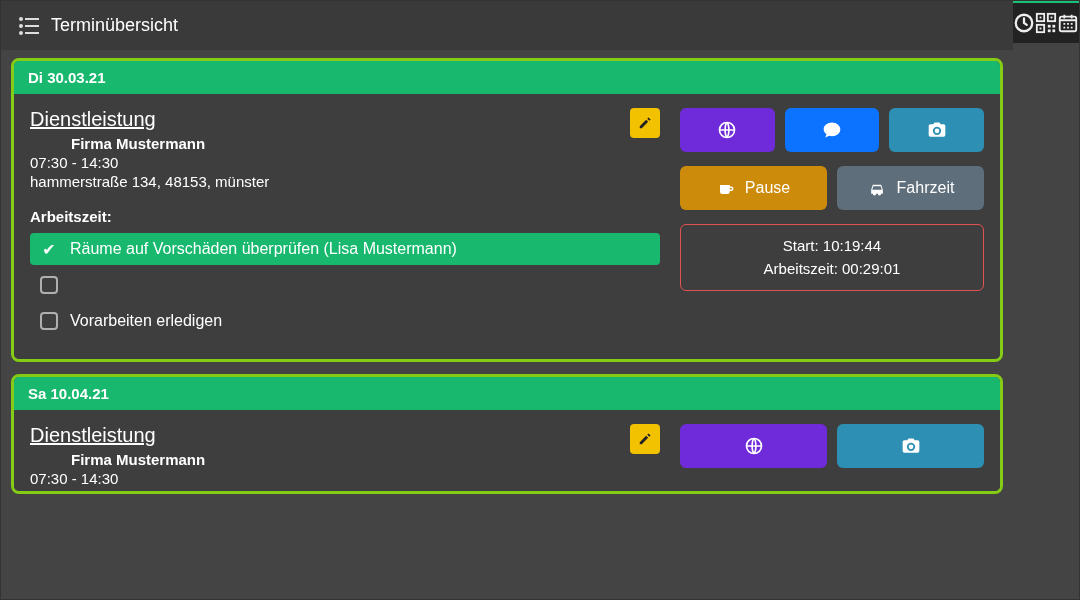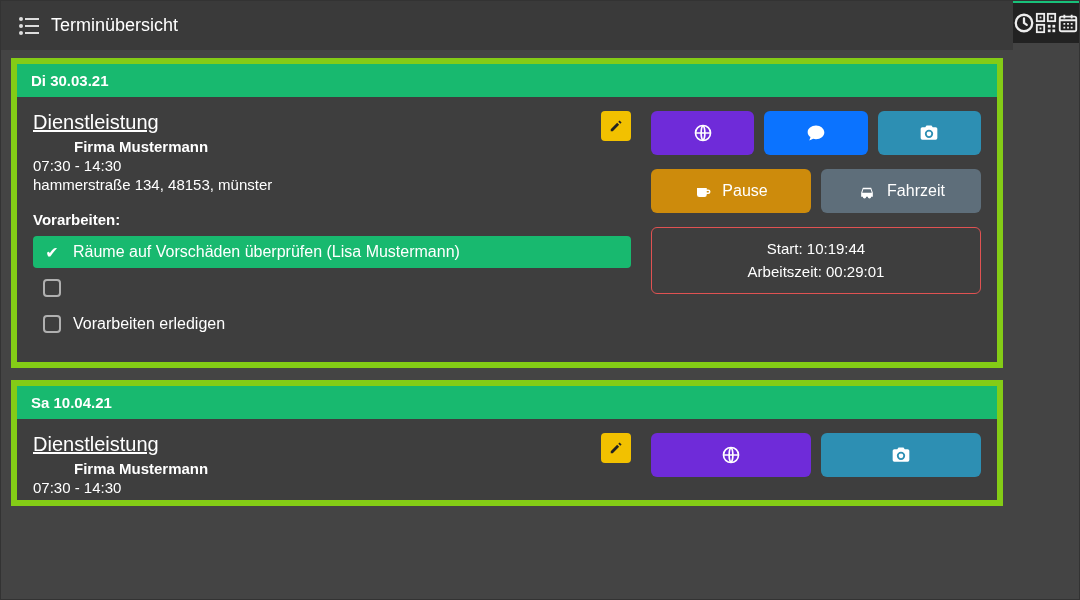--- a/index.html
+++ b/index.html
@@ -2,34 +2,34 @@
 <html><head>
 <meta charset="utf-8">
 <style>
   * { box-sizing: border-box; margin: 0; padding: 0; }
   html, body { width: 1080px; height: 600px; overflow: hidden; font-family: -apple-system, "Segoe UI", Arial, sans-serif; }
   body { background: #fff; display: flex; flex-direction: column; }
   .frame { width: 1080px; height: 600px; border: 1px solid #333; display: flex; flex-direction: row; background: #444; }
   .content { flex: 1; background: #444; color: #fff; overflow: hidden; display: flex; flex-direction: column; }
   .header { display: flex; align-items: center; gap: 12px; padding: 14px 18px; font-size: 18px; background: #3a3a3a; }
   .cards { padding: 8px 10px 0 10px; flex: 1; overflow: hidden; }
-  .card { border: 6px solid #84cc16; border-radius: 0; margin-bottom: 12px; overflow: hidden; }
+  .card { border: 3px solid #84cc16; border-radius: 8px; margin-bottom: 12px; overflow: hidden; }
   .card-date { background: #18b96f; padding: 8px 14px; font-weight: 700; font-size: 15px; }
   .card-body { background: #3e3e3e; padding: 14px 16px 18px 16px; display: flex; gap: 20px; }
   .left { flex: 1; min-width: 0; }
   .svc-title { font-size: 20px; font-weight: 400; text-decoration: underline; margin-bottom: 4px; }
   .company { font-weight: 700; font-size: 15px; margin-left: 41px; }
   .time, .addr { font-size: 15px; margin-top: 2px; }
   .check-label { font-weight: 700; margin-top: 18px; margin-bottom: 8px; font-size: 15px; }
   .cl-item { display: flex; align-items: center; gap: 12px; padding: 7px 10px; font-size: 16px; border-radius: 4px; margin-bottom: 4px; }
   .cl-item.done { background: #18b96f; }
   .cb { width: 18px; height: 18px; border: 2px solid #b0b0b0; border-radius: 4px; display:flex; align-items:center; justify-content:center; flex-shrink:0; }
   .cl-item.done .cb { border: none; }
   .check { color: #fff; }
-  .right { width: 330px; display: flex; flex-direction: column; gap: 14px; }
+  .right { width: 304px; display: flex; flex-direction: column; gap: 14px; }
   .row { display: flex; gap: 10px; }
   .btn { flex: 1; height: 44px; border-radius: 6px; display: flex; align-items: center; justify-content: center; gap: 10px; color: #fff; font-size: 16px; font-weight: 500; cursor: pointer; }
   .purple { background: #6f2bd9; }
   .blue { background: #0b73ff; }
   .teal { background: #2d8fb3; }
   .amber { background: #cd8b0c; }
   .slate { background: #5e6e7a; }
   .timer-box { border: 1px solid #e05252; border-radius: 6px; overflow: hidden; }
   .timer-top { padding: 10px 8px; text-align: center; font-size: 15px; line-height: 1.5; }
   .end-btn { background: #e05050; height: 50px; display: flex; align-items: center; justify-content: center; gap: 10px; font-size: 19px; cursor: pointer; }
@@ -74,21 +74,21 @@
                 <div class="addr">hammerstraße 134, 48153, münster</div>
               </div>
               <div class="edit-btn">
                 <span>
                   <svg width="14" height="14" viewBox="0 0 16 16">
                       <path fill="#222" d="M12.1 1.6l2.3 2.3-1.5 1.5-2.3-2.3 1.5-1.5zM2 11.7l7.3-7.3 2.3 2.3L4.3 14H2v-2.3z"></path>
                     </svg>
                 </span>
               </div>
             </div>
-            <div class="check-label">Vorarbeiten:</div>
+            <div class="check-label">Arbeitszeit:</div>
 
             <div class="cl-item done">
               <span class="cb">
                   <span class="check">✔</span>
                 </span>
               <span>Räume auf Vorschäden überprüfen (Lisa Mustermann)</span>
             </div>
             <div class="cl-item">
               <span class="cb"></span>
             </div>

